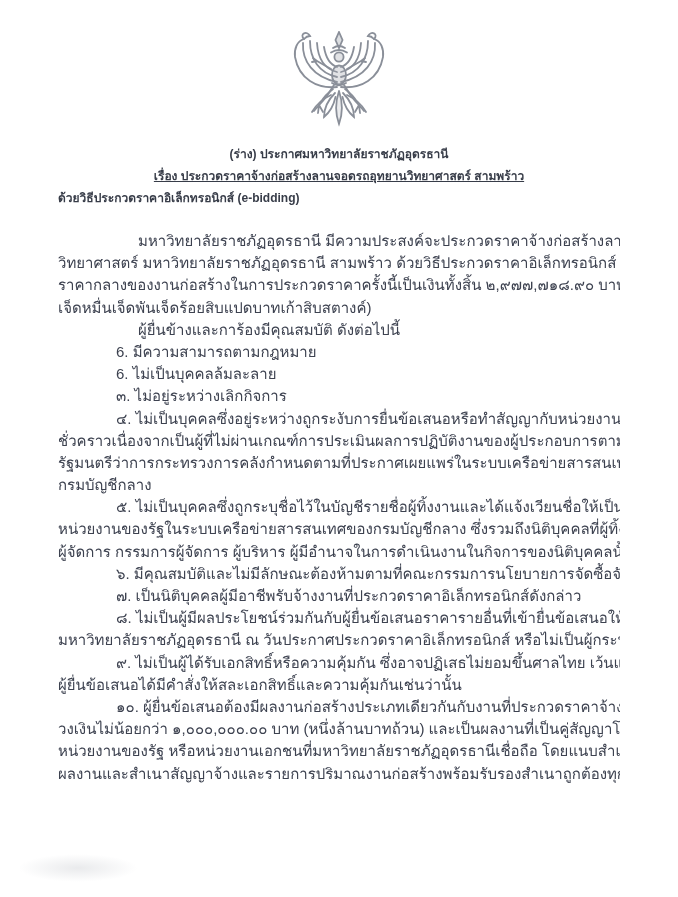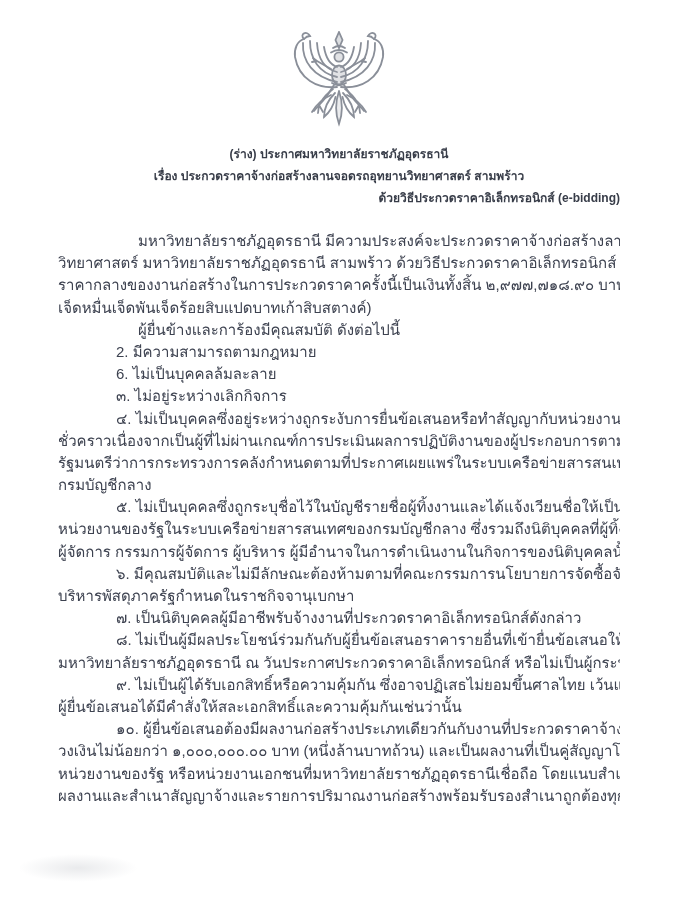--- a/index.html
+++ b/index.html
@@ -96,42 +96,41 @@
       <path d="M56,60 C52,72 52,82 56,93 C60,82 60,72 56,60" fill="#9aa0aa" fill-opacity="0.2"></path>
       <path d="M52,62 C44,70 41,78 41,86 C47,81 51,73 52.5,66"></path>
       <path d="M60,62 C68,70 71,78 71,86 C65,81 61,73 59.5,66"></path>
       <path d="M48,64 C39,68 33,74 29,81"></path>
       <path d="M64,64 C73,68 79,74 83,81"></path>
     </svg>
   </div>
 
   <div class="title-block">
     <div class="ln" style="text-align:center;">(ร่าง) ประกาศมหาวิทยาลัยราชภัฏอุดรธานี</div>
-    <div class="ln" style="text-align:center;">เรื่อง ประกวดราคาจ้างก่อสร้างลานจอดรถอุทยานวิทยาศาสตร์ สามพร้าว</div>
-    <div class="ln" style="text-align:right;">ด้วยวิธีประกวดราคาอิเล็กทรอนิกส์ (e-bidding)</div>
+    <div class="ln" style="text-align:center;text-decoration:underline;">เรื่อง ประกวดราคาจ้างก่อสร้างลานจอดรถอุทยานวิทยาศาสตร์ สามพร้าว</div>
+    <div class="ln" style="text-align:left;">ด้วยวิธีประกวดราคาอิเล็กทรอนิกส์ (e-bidding)</div>
   </div>
 
   <div class="body-block">
     <div class="ln ind-para">มหาวิทยาลัยราชภัฏอุดรธานี มีความประสงค์จะประกวดราคาจ้างก่อสร้างลานจอดรถอุทยาน</div>
     <div class="ln">วิทยาศาสตร์ มหาวิทยาลัยราชภัฏอุดรธานี สามพร้าว ด้วยวิธีประกวดราคาอิเล็กทรอนิกส์ (e-bidding)</div>
     <div class="ln">ราคากลางของงานก่อสร้างในการประกวดราคาครั้งนี้เป็นเงินทั้งสิ้น ๒,๙๗๗,๗๑๘.๙๐ บาท (สองล้านเก้าแสน</div>
     <div class="ln">เจ็ดหมื่นเจ็ดพันเจ็ดร้อยสิบแปดบาทเก้าสิบสตางค์)</div>
     <div class="ln ind-para">ผู้ยื่นข้างและการ้องมีคุณสมบัติ ดังต่อไปนี้</div>
-    <div class="ln ind-list">2. มีความสามารถตามกฎหมาย</div>
+    <div class="ln ind-list">6. มีความสามารถตามกฎหมาย</div>
     <div class="ln ind-list">6. ไม่เป็นบุคคลล้มละลาย</div>
     <div class="ln ind-list">๓. ไม่อยู่ระหว่างเลิกกิจการ</div>
     <div class="ln ind-list">๔. ไม่เป็นบุคคลซึ่งอยู่ระหว่างถูกระงับการยื่นข้อเสนอหรือทำสัญญากับหน่วยงานของรัฐไว้</div>
     <div class="ln">ชั่วคราวเนื่องจากเป็นผู้ที่ไม่ผ่านเกณฑ์การประเมินผลการปฏิบัติงานของผู้ประกอบการตามระเบียบที่</div>
     <div class="ln">รัฐมนตรีว่าการกระทรวงการคลังกำหนดตามที่ประกาศเผยแพร่ในระบบเครือข่ายสารสนเทศของ</div>
     <div class="ln">กรมบัญชีกลาง</div>
     <div class="ln ind-list">๕. ไม่เป็นบุคคลซึ่งถูกระบุชื่อไว้ในบัญชีรายชื่อผู้ทิ้งงานและได้แจ้งเวียนชื่อให้เป็นผู้ทิ้งงานของ</div>
     <div class="ln">หน่วยงานของรัฐในระบบเครือข่ายสารสนเทศของกรมบัญชีกลาง ซึ่งรวมถึงนิติบุคคลที่ผู้ทิ้งงานเป็นหุ้นส่วน</div>
     <div class="ln">ผู้จัดการ กรรมการผู้จัดการ ผู้บริหาร ผู้มีอำนาจในการดำเนินงานในกิจการของนิติบุคคลนั้นด้วย</div>
     <div class="ln ind-list">๖. มีคุณสมบัติและไม่มีลักษณะต้องห้ามตามที่คณะกรรมการนโยบายการจัดซื้อจัดจ้างและการ</div>
-    <div class="ln">บริหารพัสดุภาครัฐกำหนดในราชกิจจานุเบกษา</div>
     <div class="ln ind-list">๗. เป็นนิติบุคคลผู้มีอาชีพรับจ้างงานที่ประกวดราคาอิเล็กทรอนิกส์ดังกล่าว</div>
     <div class="ln ind-list">๘. ไม่เป็นผู้มีผลประโยชน์ร่วมกันกับผู้ยื่นข้อเสนอราคารายอื่นที่เข้ายื่นข้อเสนอให้แก่</div>
     <div class="ln">มหาวิทยาลัยราชภัฏอุดรธานี ณ วันประกาศประกวดราคาอิเล็กทรอนิกส์ หรือไม่เป็นผู้กระทำการอันเป็นการ</div>
     <div class="ln ind-list">๙. ไม่เป็นผู้ได้รับเอกสิทธิ์หรือความคุ้มกัน ซึ่งอาจปฏิเสธไม่ยอมขึ้นศาลไทย เว้นแต่รัฐบาลของ</div>
     <div class="ln">ผู้ยื่นข้อเสนอได้มีคำสั่งให้สละเอกสิทธิ์และความคุ้มกันเช่นว่านั้น</div>
     <div class="ln ind-list">๑๐. ผู้ยื่นข้อเสนอต้องมีผลงานก่อสร้างประเภทเดียวกันกับงานที่ประกวดราคาจ้างก่อสร้างใน</div>
     <div class="ln">วงเงินไม่น้อยกว่า ๑,๐๐๐,๐๐๐.๐๐ บาท (หนึ่งล้านบาทถ้วน) และเป็นผลงานที่เป็นคู่สัญญาโดยตรงกับ</div>
     <div class="ln">หน่วยงานของรัฐ หรือหน่วยงานเอกชนที่มหาวิทยาลัยราชภัฏอุดรธานีเชื่อถือ โดยแนบสำเนาหนังสือรับรอง</div>
     <div class="ln">ผลงานและสำเนาสัญญาจ้างและรายการปริมาณงานก่อสร้างพร้อมรับรองสำเนาถูกต้องทุกแผ่น ผลงาน</div>
   </div>

